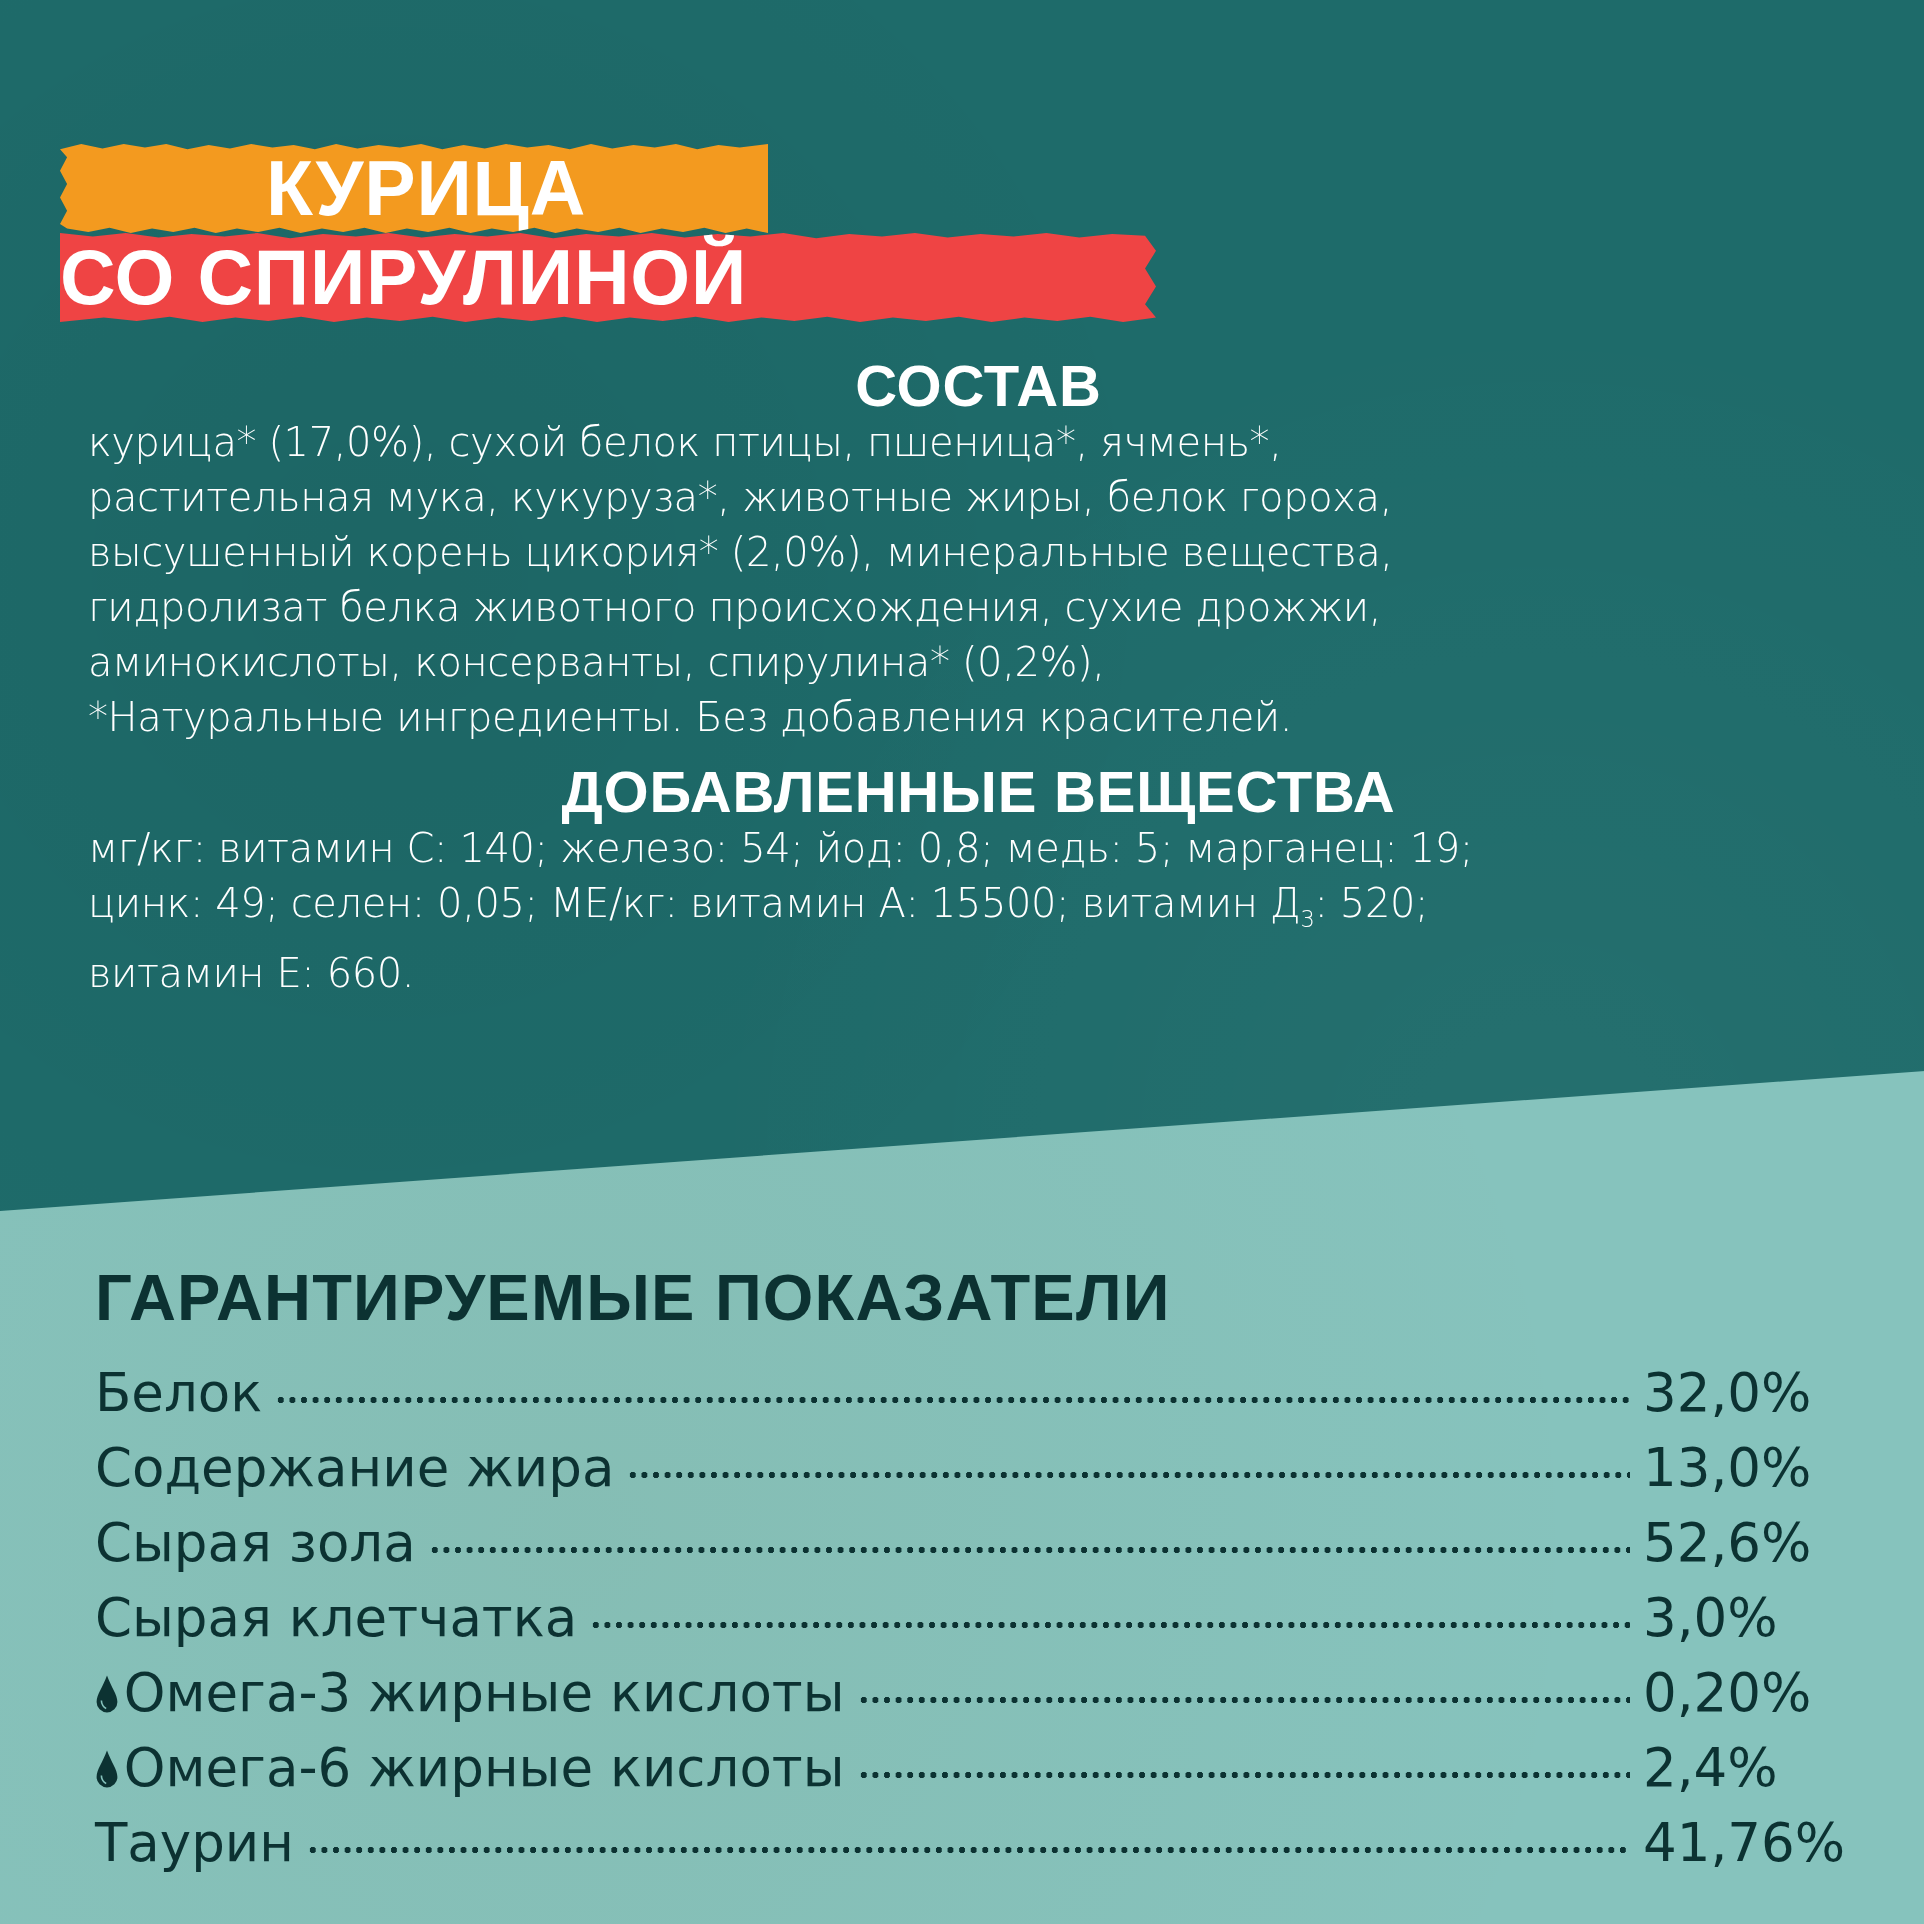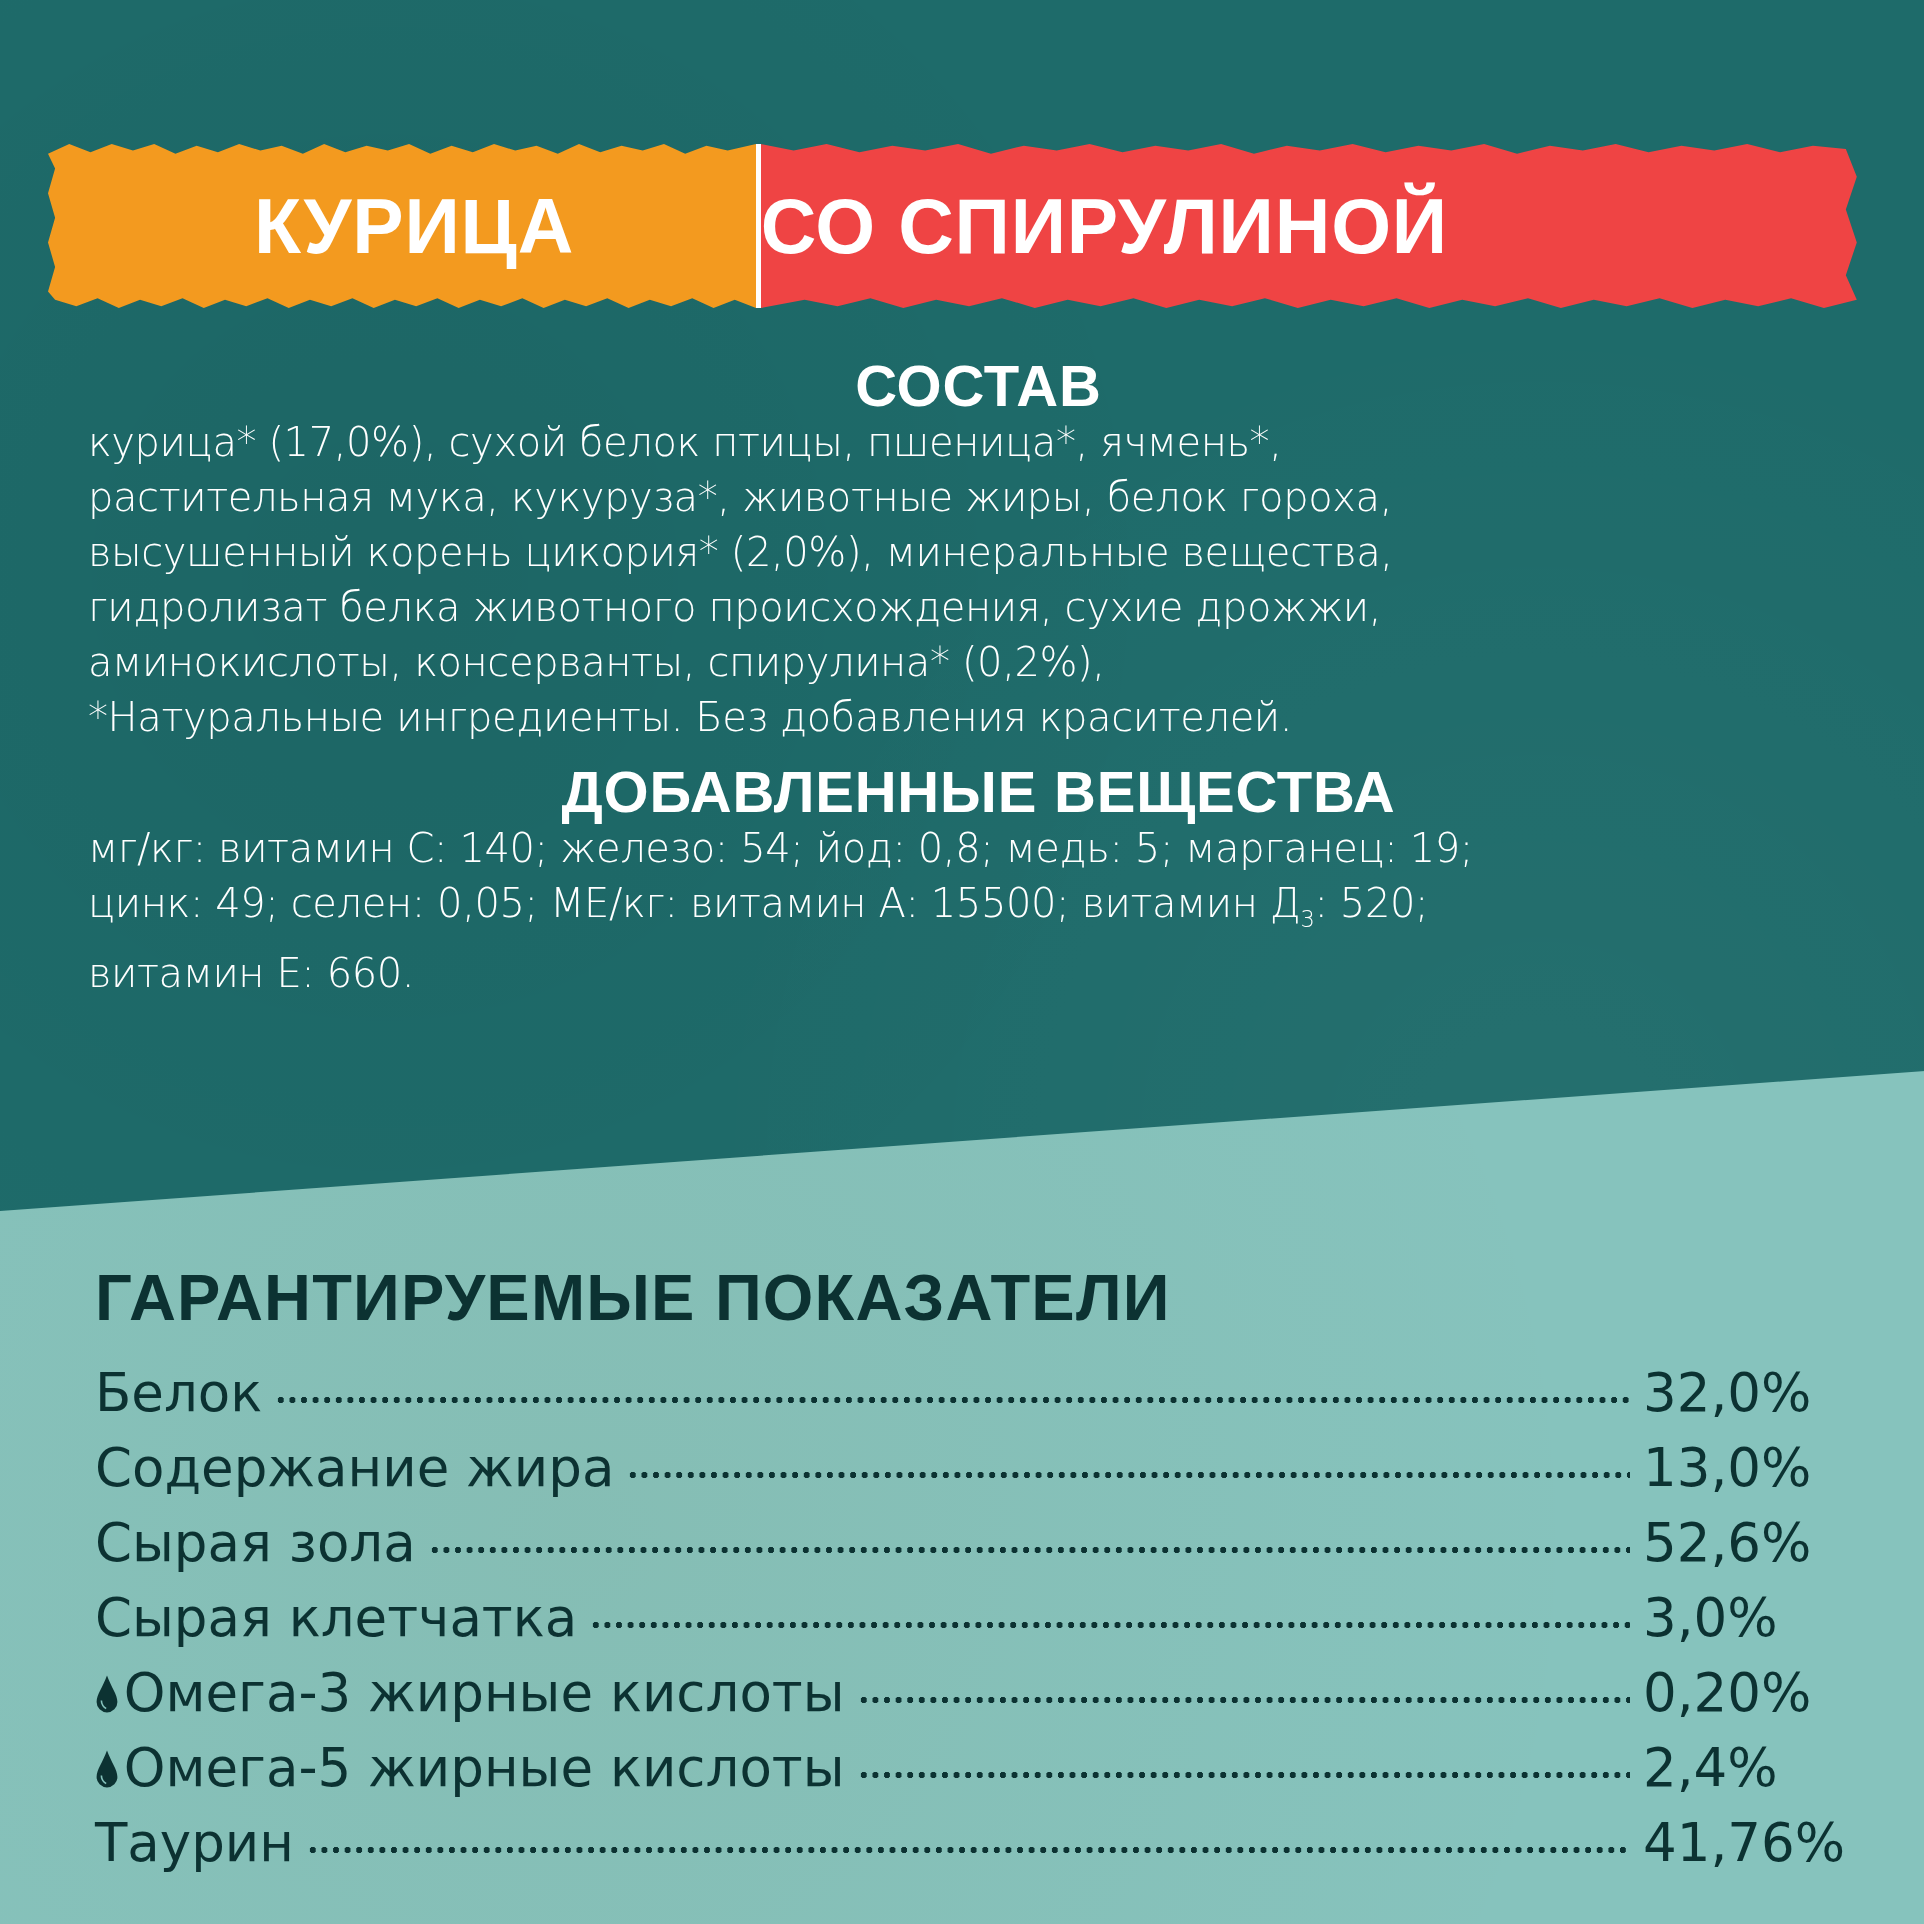--- a/index.html
+++ b/index.html
@@ -17,21 +17,21 @@
   }
   .bg-bottom {
     position: absolute; inset: 0;
     background:
       radial-gradient(circle at 30% 80%, rgba(120,100,40,0.06), transparent 50%),
       #86c3bd;
     clip-path: polygon(0 1211px, 1925px 1071px, 1925px 1925px, 0 1925px);
   }
 
   
-  .banner { position: absolute; top: 144px; left: 48px; height: 164px; display: flex; }
+  .banner { position: absolute; top: 144px; left: 60px; height: 164px; display: flex; flex-direction: column; }
   .banner-left {
     width: 708px; height: 100%; background: #f39a1f;
     display: flex; align-items: center; justify-content: center;
     clip-path: polygon(0 6%, 3% 0, 6% 5%, 9% 0, 12% 4%, 15% 0, 18% 6%, 21% 1%, 24% 5%, 27% 0, 30% 4%, 33% 1%, 36% 6%, 39% 0, 42% 5%, 45% 1%, 48% 4%, 51% 0, 54% 6%, 57% 1%, 60% 5%, 63% 0, 66% 4%, 69% 1%, 72% 6%, 75% 0, 78% 5%, 81% 1%, 84% 4%, 87% 0, 90% 6%, 93% 1%, 96% 4%, 100% 0,
       100% 100%, 97% 95%, 94% 100%, 91% 94%, 88% 99%, 85% 95%, 82% 100%, 79% 94%, 76% 99%, 73% 95%, 70% 100%, 67% 94%, 64% 99%, 61% 95%, 58% 100%, 55% 94%, 52% 99%, 49% 95%, 46% 100%, 43% 94%, 40% 99%, 37% 95%, 34% 100%, 31% 94%, 28% 99%, 25% 95%, 22% 100%, 19% 94%, 16% 99%, 13% 95%, 10% 100%, 7% 94%, 4% 99%, 1% 95%, 0 90%, 1% 75%, 0 60%, 1% 45%, 0 30%, 1% 15%);
   }
   .banner-divider { width: 4.8px; height: 100%; background: #ffffff; }
   .banner-right {
     width: 1096px; height: 100%; background: #ef4444;
     display: flex; align-items: center; 
@@ -140,21 +140,21 @@
         </svg><span>Омега-3 жирные кислоты</span>
     </span>
     <span class="dots"></span>
     <span class="value">0,20%</span>
   </div>
   <div class="row">
     <span class="label">
       <svg class="drop-icon" viewBox="0 0 30 50">
           <path d="M15 2 C 10 16, 2 26, 2 35 A 13 13 0 0 0 28 35 C 28 26, 20 16, 15 2 Z" fill="#0c3232"></path>
           <path d="M8 33 C 8 38, 11 42, 14 43" stroke="#86c3bd" stroke-width="2" fill="none"></path>
-        </svg><span>Омега-5 жирные кислоты</span>
+        </svg><span>Омега-6 жирные кислоты</span>
     </span>
     <span class="dots"></span>
     <span class="value">2,4%</span>
   </div>
   <div class="row">
     <span class="label">Таурин</span>
     <span class="dots"></span>
     <span class="value">41,76%</span>
   </div>
 </div>

